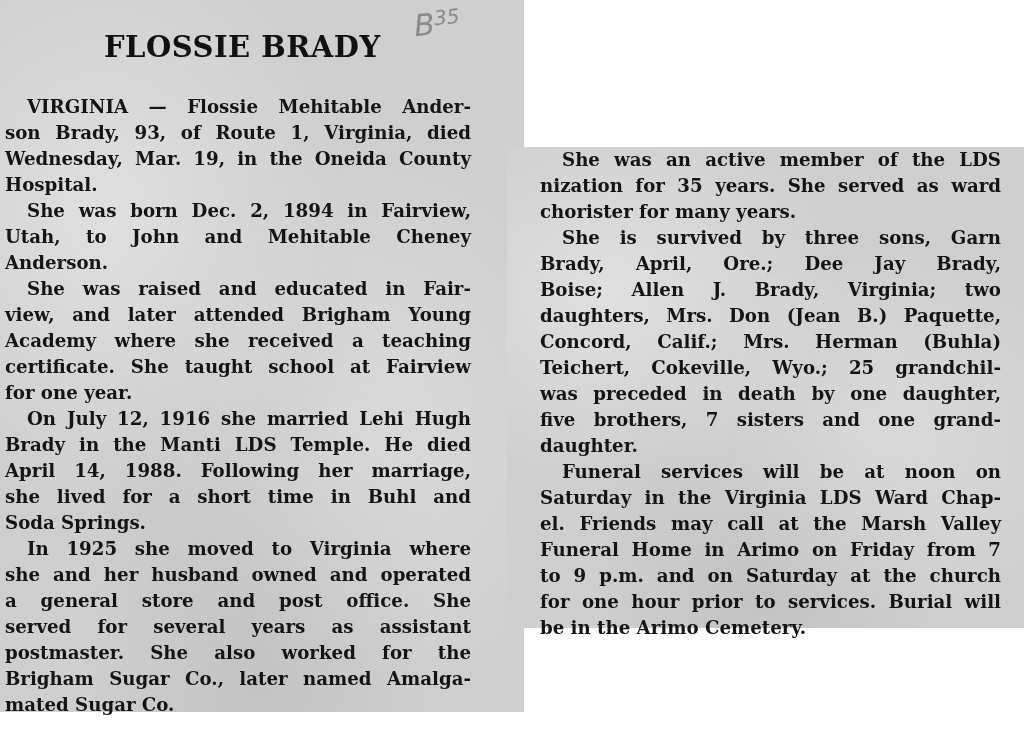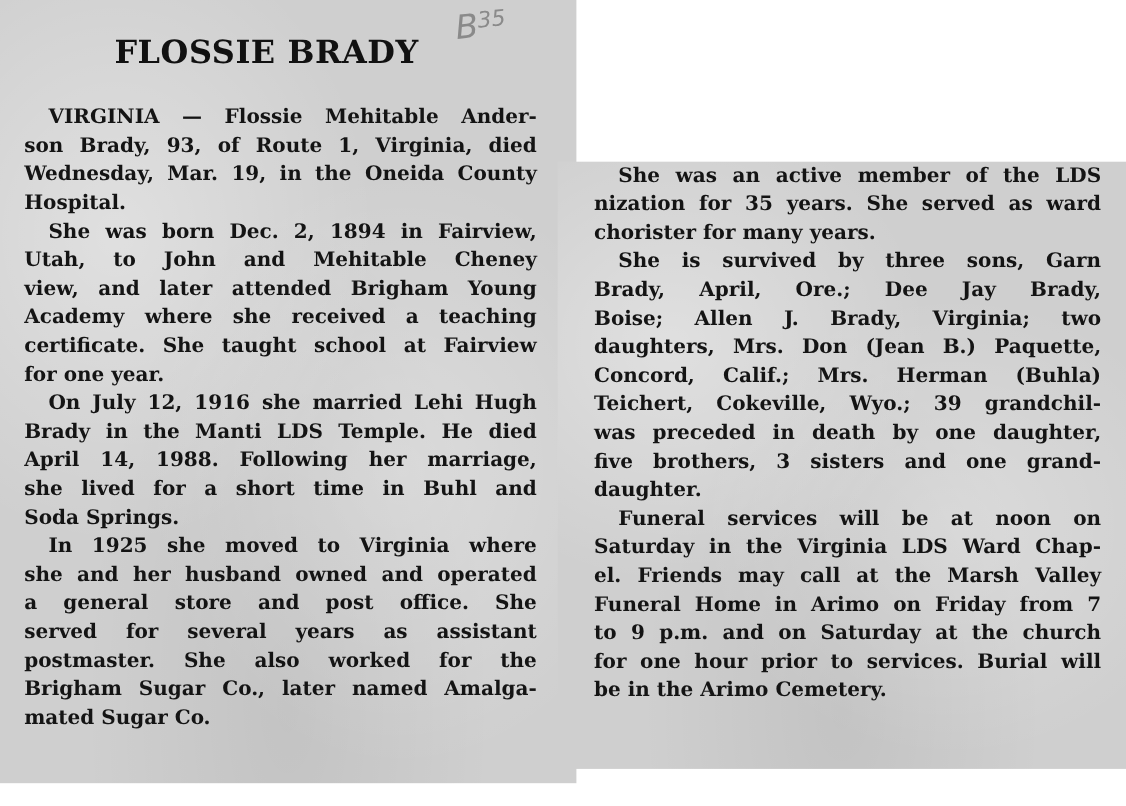--- a/index.html
+++ b/index.html
@@ -10,38 +10,38 @@
   .clip {
     position: absolute;
     background: #cfcfcf;
     background-image:
       radial-gradient(ellipse at 20% 30%, rgba(255,255,255,0.35) 0, rgba(255,255,255,0) 40%),
       radial-gradient(ellipse at 70% 60%, rgba(255,255,255,0.25) 0, rgba(255,255,255,0) 45%),
       radial-gradient(ellipse at 50% 90%, rgba(0,0,0,0.06) 0, rgba(0,0,0,0) 50%);
     color: #141414;
   }
   #left-clip { left: 0; top: 0; width: 524px; height: 712px; }
-  #right-clip { left: 507px; top: 147px; width: 517px; height: 552px; }
+  #right-clip { left: 507px; top: 147px; width: 517px; height: 481px; }
   .headline {
     position: absolute; left: 104px; top: 30px;
     font-family: "DejaVu Serif", serif; font-weight: bold; font-size: 29px;
     letter-spacing: 0.5px; color: #111;
   }
   .annotation {
     position: absolute; left: 414px; top: 6px;
     font-family: "DejaVu Sans", sans-serif; font-style: italic; font-size: 30px;
     color: #8a8a8a; transform: rotate(-6deg);
   }
   .annotation small { font-size: 20px; vertical-align: top; }
   .body-text {
     position: absolute;
     font-family: "DejaVu Serif", serif; font-weight: bold;
     font-size: 18.2px; line-height: 26px; text-align: justify;
   }
-  #left-clip .body-text { left: 22px; top: 94px; width: 466px; }
+  #left-clip .body-text { left: 5px; top: 94px; width: 466px; }
   #right-clip .body-text { left: 33px; top: 0px; width: 461px; }
   .line { display: block; text-align: justify; text-align-last: justify; white-space: nowrap; }
   .line.last { text-align-last: left; }
   .line.indent { padding-left: 22px; }
 </style>
 </head>
 <body>
 
 <div id="left-clip" class="clip">
   <div class="headline">FLOSSIE BRADY</div>
@@ -49,22 +49,24 @@
   <div class="body-text">
       <div class="para-block">
         <span class="line indent">VIRGINIA — Flossie Mehitable Ander-</span>
         <span class="line">son Brady, 93, of Route 1, Virginia, died</span>
         <span class="line">Wednesday, Mar. 19, in the Oneida County</span>
         <span class="line last">Hospital.</span>
       </div>
       <div class="para-block">
         <span class="line indent">She was born Dec. 2, 1894 in Fairview,</span>
         <span class="line">Utah, to John and Mehitable Cheney</span>
+        <span class="line last">Anderson.</span>
       </div>
       <div class="para-block">
+        <span class="line indent">She was raised and educated in Fair-</span>
         <span class="line">view, and later attended Brigham Young</span>
         <span class="line">Academy where she received a teaching</span>
         <span class="line">certificate. She taught school at Fairview</span>
         <span class="line last">for one year.</span>
       </div>
       <div class="para-block">
         <span class="line indent">On July 12, 1916 she married Lehi Hugh</span>
         <span class="line">Brady in the Manti LDS Temple. He died</span>
         <span class="line">April 14, 1988. Following her marriage,</span>
         <span class="line">she lived for a short time in Buhl and</span>
@@ -88,23 +90,23 @@
         <span class="line indent">She was an active member of the LDS</span>
         <span class="line">nization for 35 years. She served as ward</span>
         <span class="line last">chorister for many years.</span>
       </div>
       <div class="para-block">
         <span class="line indent">She is survived by three sons, Garn</span>
         <span class="line">Brady, April, Ore.; Dee Jay Brady,</span>
         <span class="line">Boise; Allen J. Brady, Virginia; two</span>
         <span class="line">daughters, Mrs. Don (Jean B.) Paquette,</span>
         <span class="line">Concord, Calif.; Mrs. Herman (Buhla)</span>
-        <span class="line">Teichert, Cokeville, Wyo.; 39 grandchil-</span>
+        <span class="line">Teichert, Cokeville, Wyo.; 25 grandchil-</span>
         <span class="line">was preceded in death by one daughter,</span>
-        <span class="line">five brothers, 3 sisters and one grand-</span>
+        <span class="line">five brothers, 7 sisters and one grand-</span>
         <span class="line last">daughter.</span>
       </div>
       <div class="para-block">
         <span class="line indent">Funeral services will be at noon on</span>
         <span class="line">Saturday in the Virginia LDS Ward Chap-</span>
         <span class="line">el. Friends may call at the Marsh Valley</span>
         <span class="line">Funeral Home in Arimo on Friday from 7</span>
         <span class="line">to 9 p.m. and on Saturday at the church</span>
         <span class="line">for one hour prior to services. Burial will</span>
         <span class="line last">be in the Arimo Cemetery.</span>

